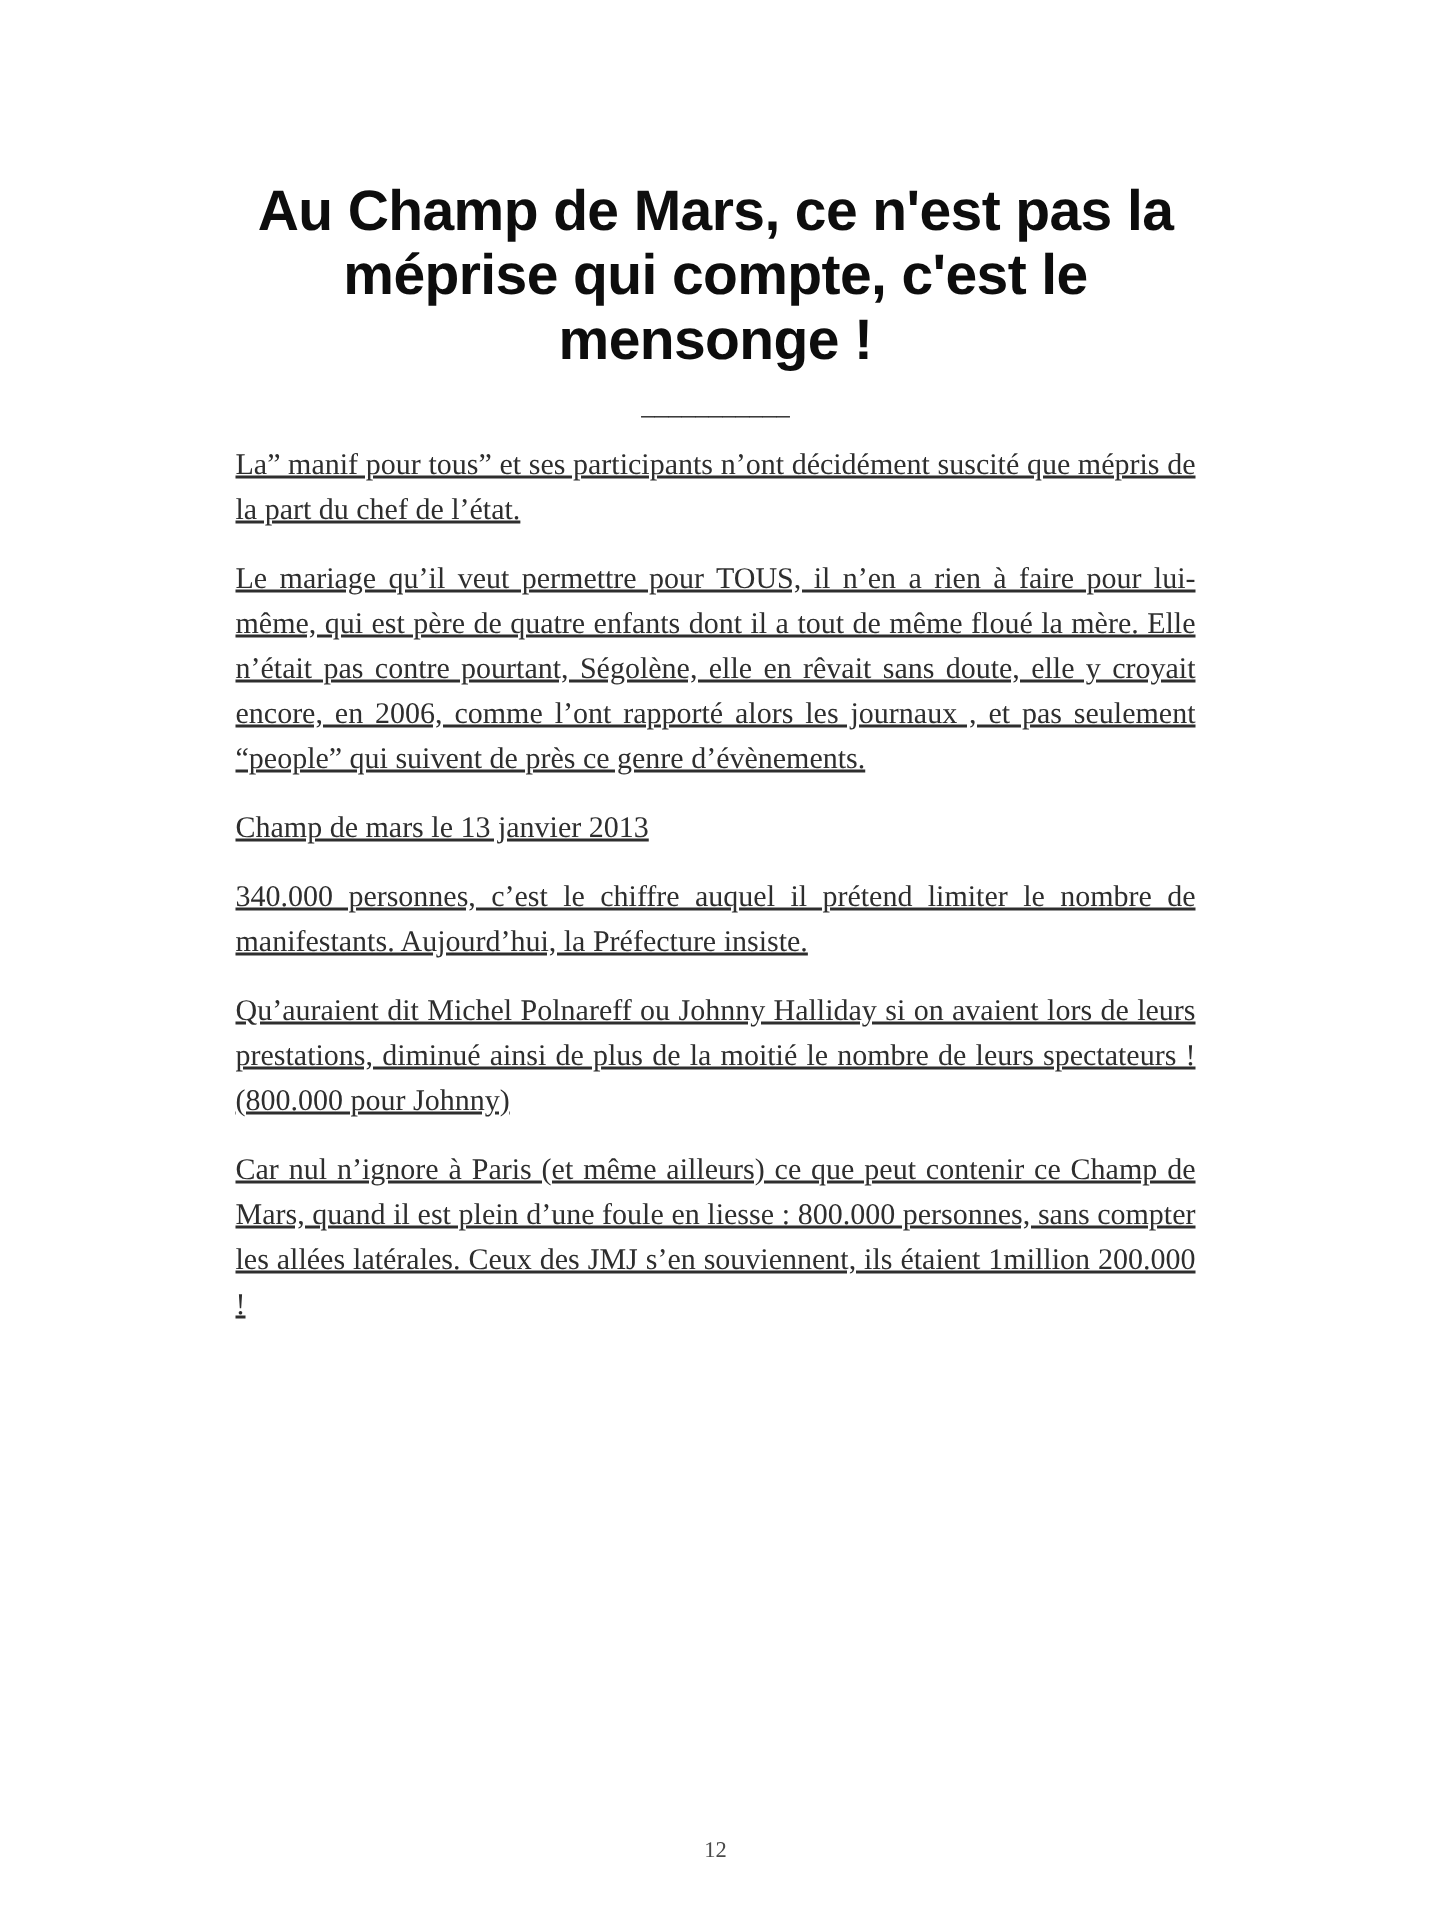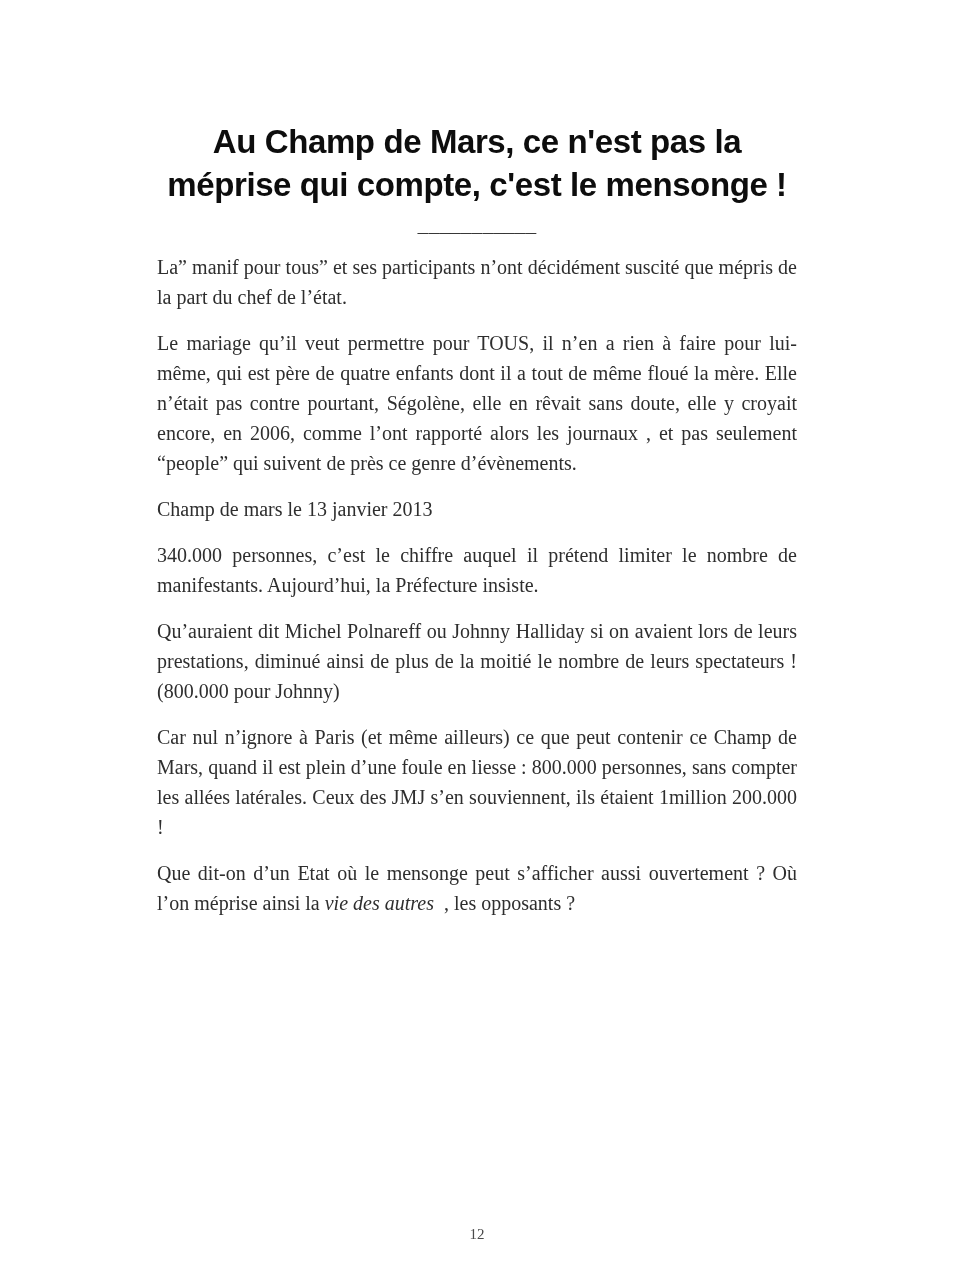--- a/index.html
+++ b/index.html
@@ -16,57 +16,58 @@
   }
   .article {
     width: 640px;
     margin: 0 auto;
     padding-top: 120px;
   }
   .title {
     margin: 0;
     font-family: "Liberation Sans", sans-serif;
     font-weight: 700;
-    font-size: 33px;
+    font-size: 38px;
     line-height: 43px;
     letter-spacing: -0.4px;
     color: #0d0d0d;
     text-align: center;
   }
   .title .title-line {
     display: block;
   }
   .date {
     margin-top: 2px;
     text-align: center;
     font-family: "Liberation Serif", serif;
     font-style: italic;
     font-size: 16px;
     line-height: 20px;
     color: #3a3a3a;
   }
   .separator {
     margin-top: 12px;
     text-align: center;
-    font-family: Liberation Mono, monospace;
+    font-family: Liberation Serif, serif;
     font-size: 18px;
     line-height: 18px;
     color: #161616;
     letter-spacing: 0px;
   }
   .article-body {
     margin-top: 16px;
     font-family: "Liberation Serif", serif;
     font-size: 20px;
     line-height: 30px;
     color: #2e2e2e;
     text-align: justify;
   }
   .article-body p.para {
     margin: 1px 0 16px 0;
+    text-decoration: underline;
   }
   .article-body em {
     font-style: italic;
   }
   .page-number {
     position: absolute;
     bottom: 33px;
     left: 0;
     right: 0;
     text-align: center;
@@ -85,17 +86,16 @@
       <span class="title-line">méprise qui compte, c'est le mensonge !</span>
     </h1>
     <div class="separator">___________</div>
     <div class="article-body">
         <p class="para"><span>La” manif pour tous” et ses participants n’ont décidément suscité que mépris de la part du chef de l’état.</span></p>
         <p class="para"><span>Le mariage qu’il veut permettre pour TOUS, il n’en a rien à faire pour lui-même, qui est père de quatre enfants dont il a tout de même floué la mère. Elle n’était pas contre pourtant, Ségolène, elle en rêvait sans doute, elle y croyait encore, en 2006, comme l’ont rapporté alors les journaux , et pas seulement “people” qui suivent de près ce genre d’évènements.</span></p>
         <p class="para"><span>Champ de mars le 13 janvier 2013</span></p>
         <p class="para"><span>340.000 personnes, c’est le chiffre auquel il prétend limiter le nombre de manifestants. Aujourd’hui, la Préfecture insiste.</span></p>
         <p class="para"><span>Qu’auraient dit Michel Polnareff ou Johnny Halliday si on avaient lors de leurs prestations, diminué ainsi de plus de la moitié le nombre de leurs spectateurs ! (800.000 pour Johnny)</span></p>
         <p class="para"><span>Car nul n’ignore à Paris (et même ailleurs) ce que peut contenir ce Champ de Mars, quand il est plein d’une foule en liesse : 800.000 personnes, sans compter les allées latérales. Ceux des JMJ s’en souviennent, ils étaient 1million 200.000 !</span></p>
-        <p class="para"><span>Que dit-on d’un Etat où le mensonge peut s’afficher aussi ouvertement ? Où l’on méprise ainsi la </span><em>vie des autres</em><span>&nbsp; , les opposants ?</span></p>
       </div>
   </div>
   <div class="page-number">12</div>
 </div>
 
 </body></html>

